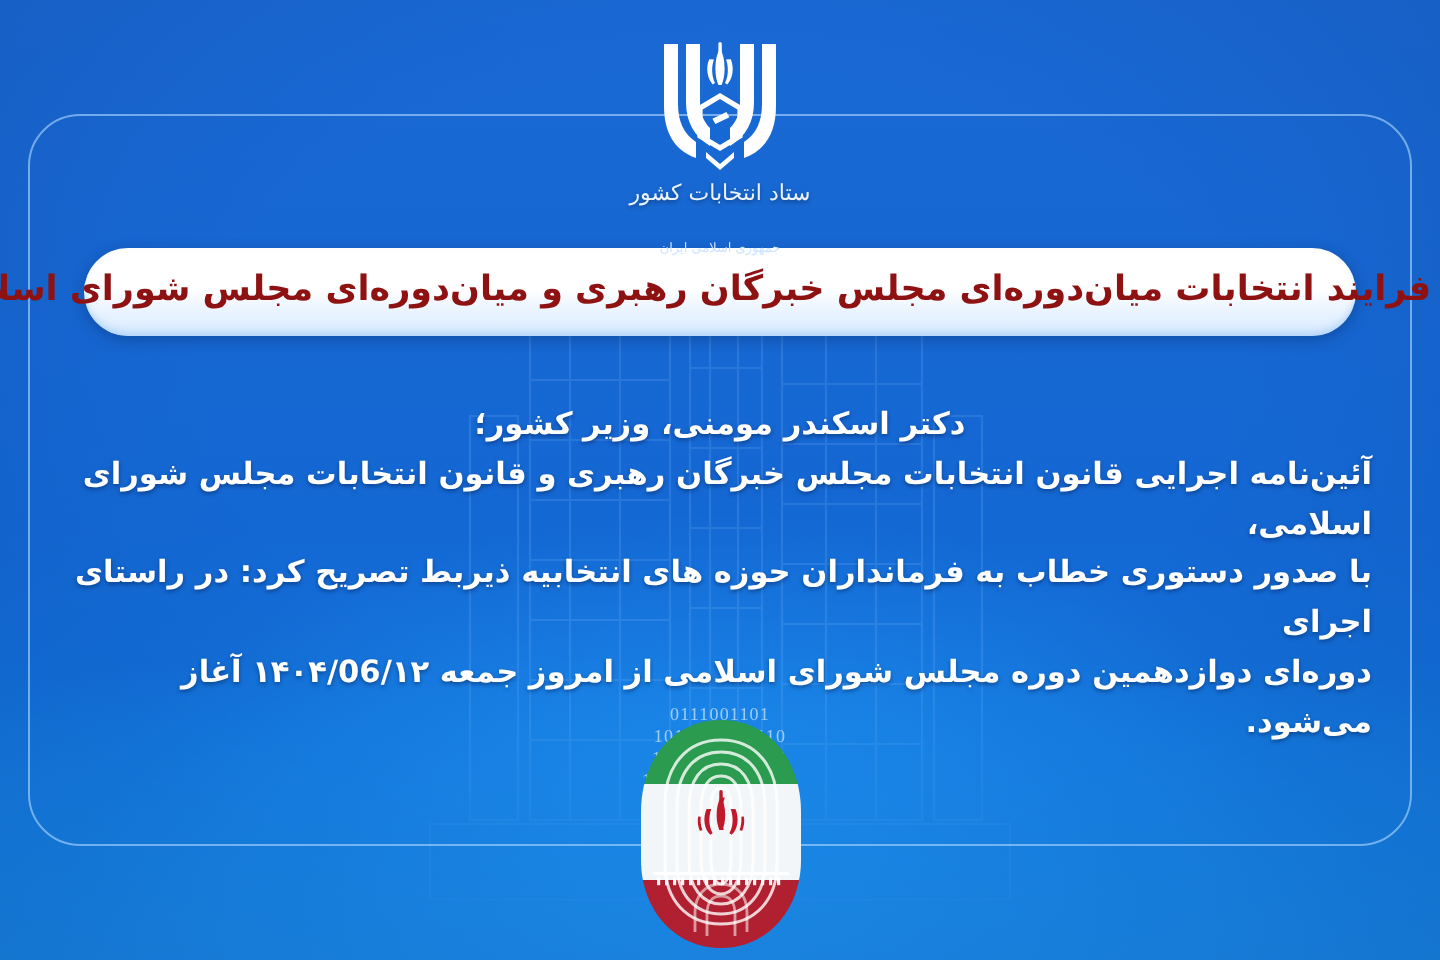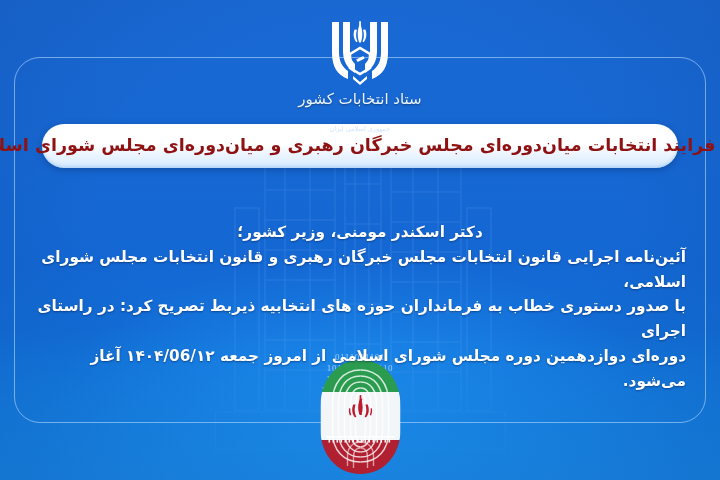--- a/index.html
+++ b/index.html
@@ -63,21 +63,21 @@
     top: 18px;
     transform: translateX(-50%);
     width: 130px;
     text-align: center;
     z-index: 6;
   }
   .emblem-svg { display: block; margin: 0 auto; }
   .emblem-caption {
     margin-top: 1px;
     color: #eaf3ff;
-    font-size: 15px;
+    font-size: 11px;
     letter-spacing: .5px;
     line-height: 1.1;
     text-shadow: 0 1px 2px rgba(0,0,0,.35);
     white-space: nowrap;
   }
   .emblem-subcaption {
     color: #cfe4ff;
     font-size: 6.5px;
     margin-top: 17px;
     letter-spacing: .3px;
@@ -117,21 +117,20 @@
     right: 34px;
     top: 200px;
     z-index: 5;
     text-align: right;
     color: #ffffff;
     font-size: 15.3px;
     font-weight: bold;
     line-height: 1.62;
     text-shadow: 0 1px 2px rgba(0,20,60,.45);
     direction: rtl;
-    margin-top: 20px;
   }
   .body-line { display: block; }
   .body-line.center { text-align: center; }
 
   
   .fingerprint-wrap {
     position: absolute;
     left: 50%;
     top: 352px;
     transform: translateX(-50%);

